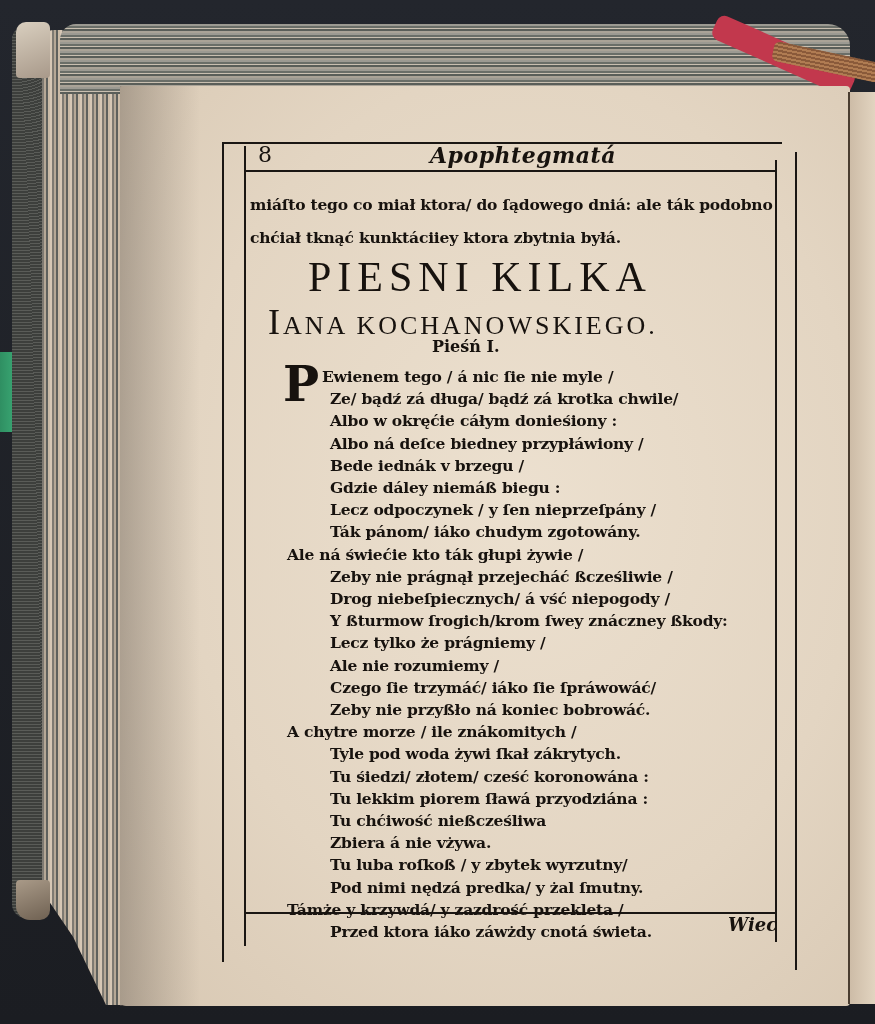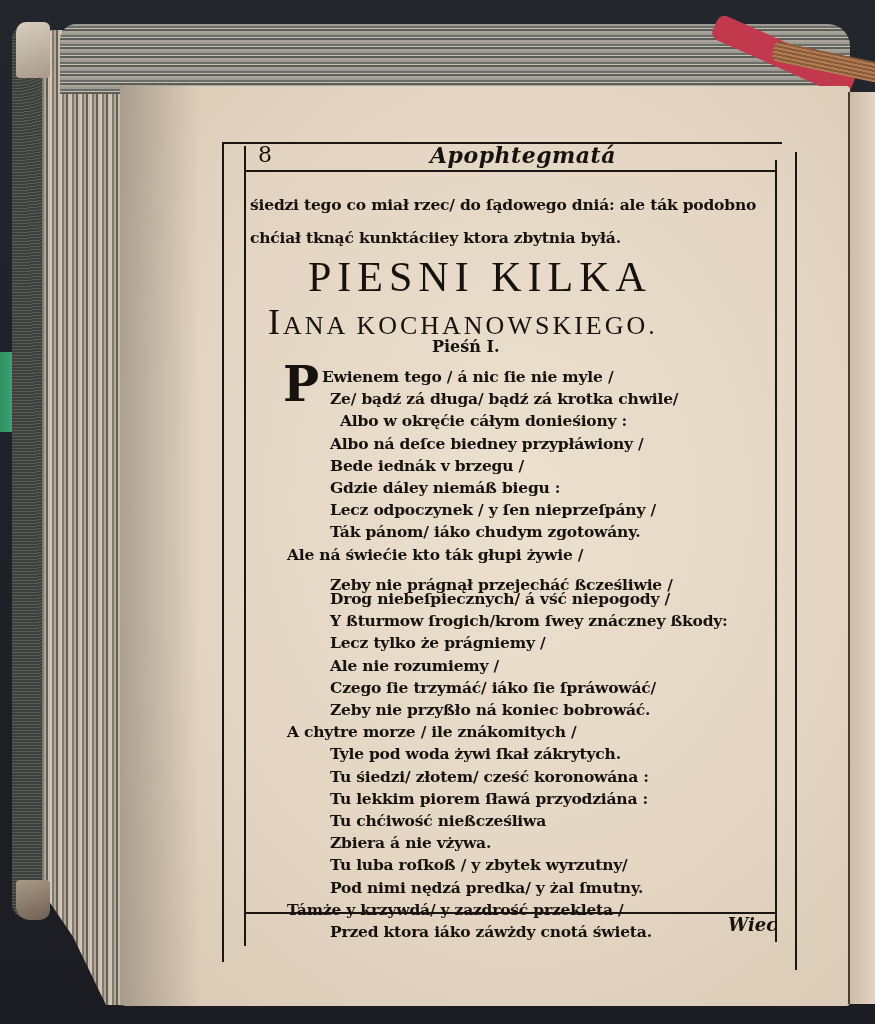--- a/index.html
+++ b/index.html
@@ -132,42 +132,42 @@
   <div class="frame-inner-left"></div>
   <div class="frame-outer-right"></div>
   <div class="frame-inner-right"></div>
   <div class="rule-top"></div>
   <div class="rule-header"></div>
   <div class="rule-bottom"></div>
 
   <div class="text folio">8</div>
   <div class="text running-head">Apophtegmatá</div>
 
-  <div class="text prose" style="top:195px">śiedzi tego co miał rzec/ do ſądowego dniá: ale ták podobno</div>
+  <div class="text prose" style="top:195px">miáſto tego co miał ktora/ do ſądowego dniá: ale ták podobno</div>
   <div class="text prose" style="top:228px">chćiał tknąć kunktáciiey ktora zbytnia byłá.</div>
 
   <div class="text title1">PIESNI KILKA</div>
   <div class="text title2">
     <span class="big">I</span><span>ANA KOCHANOWSKIEGO.</span>
   </div>
   <div class="text song-title">Pieśń I.</div>
 
   <div class="dropcap">P</div>
 
   <div id="verses">
       <div class="text verse" style="left: 322px; top: 367px;">Ewienem tego / á nic ſie nie myle /</div>
       <div class="text verse" style="left: 330px; top: 389.2px;">Ze/ bądź zá długa/ bądź zá krotka chwile/</div>
-      <div class="text verse" style="left: 330px; top: 411.4px; margin-left: 10px;">Albo w okręćie cáłym donieśiony :</div>
+      <div class="text verse" style="left: 330px; top: 411.4px;">Albo w okręćie cáłym donieśiony :</div>
       <div class="text verse" style="left: 330px; top: 433.6px;">Albo ná deſce biedney przypłáwiony /</div>
       <div class="text verse" style="left: 330px; top: 455.8px;">Bede iednák v brzegu /</div>
       <div class="text verse" style="left: 330px; top: 478px;">Gdzie dáley niemáß biegu :</div>
       <div class="text verse" style="left: 330px; top: 500.2px;">Lecz odpoczynek / y ſen nieprzeſpány /</div>
       <div class="text verse" style="left: 330px; top: 522.4px;">Ták pánom/ iáko chudym zgotowány.</div>
       <div class="text verse" style="left: 287px; top: 544.6px;">Ale ná świećie kto ták głupi żywie /</div>
-      <div class="text verse" style="left: 330px; top: 566.8px; margin-top: 8px;">Zeby nie prágnął przejecháć ßcześliwie /</div>
+      <div class="text verse" style="left: 330px; top: 566.8px;">Zeby nie prágnął przejecháć ßcześliwie /</div>
       <div class="text verse" style="left: 330px; top: 589px;">Drog niebeſpiecznych/ á vść niepogody /</div>
       <div class="text verse" style="left: 330px; top: 611.2px;">Y ßturmow ſrogich/krom ſwey znáczney ßkody:</div>
       <div class="text verse" style="left: 330px; top: 633.4px;">Lecz tylko że prágniemy /</div>
       <div class="text verse" style="left: 330px; top: 655.6px;">Ale nie rozumiemy /</div>
       <div class="text verse" style="left: 330px; top: 677.8px;">Czego ſie trzymáć/ iáko ſie ſpráwowáć/</div>
       <div class="text verse" style="left: 330px; top: 700px;">Zeby nie przyßło ná koniec bobrowáć.</div>
       <div class="text verse" style="left: 287px; top: 722.2px;">A chytre morze / ile znákomitych /</div>
       <div class="text verse" style="left: 330px; top: 744.4px;">Tyle pod woda żywi ſkał zákrytych.</div>
       <div class="text verse" style="left: 330px; top: 766.6px;">Tu śiedzi/ złotem/ cześć koronowána :</div>
       <div class="text verse" style="left: 330px; top: 788.8px;">Tu lekkim piorem ſławá przyodziána :</div>

